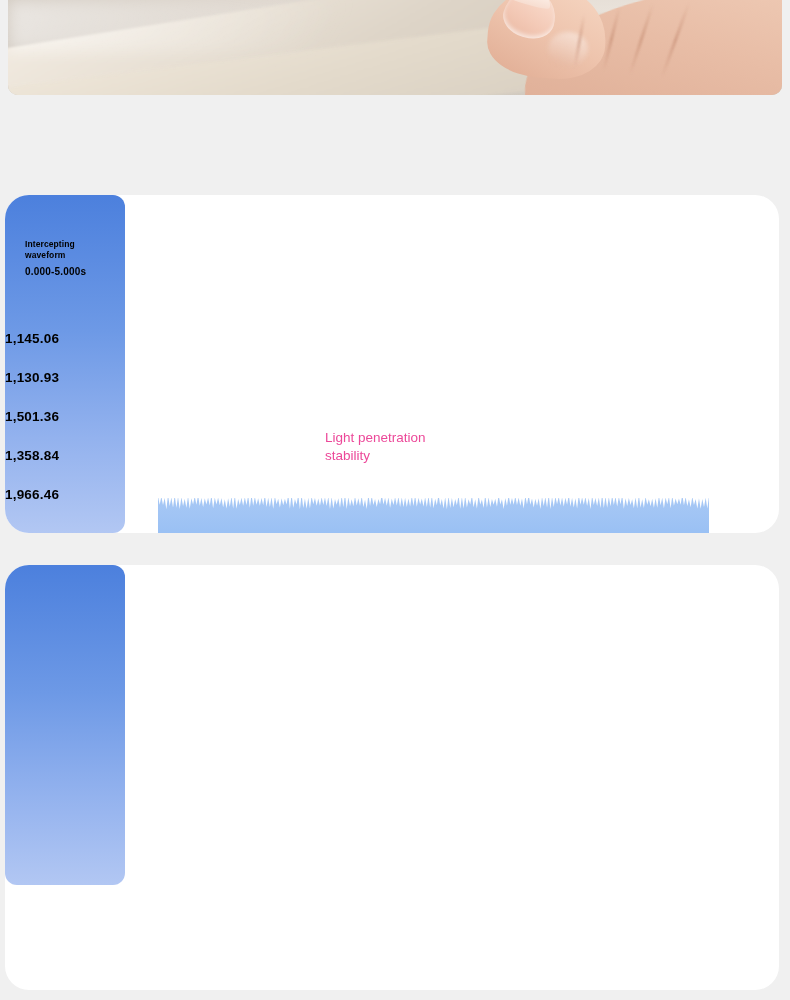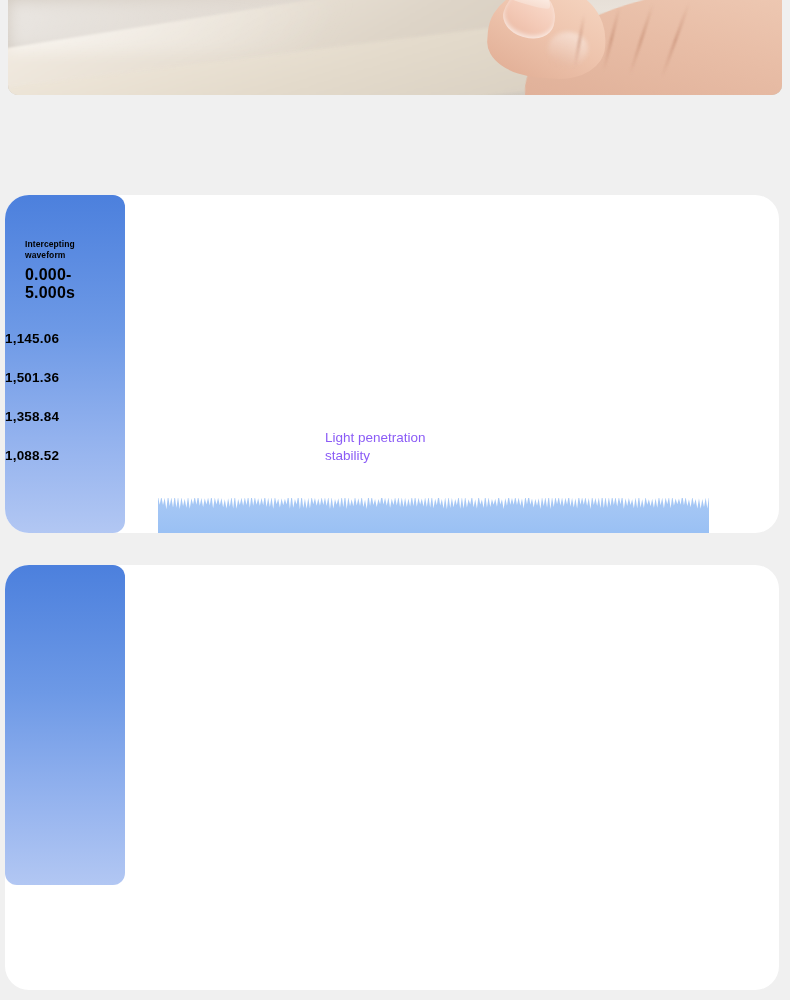--- a/index.html
+++ b/index.html
@@ -90,32 +90,32 @@
   .panel-side{
     position:absolute;left:0;top:0;width:120px;height:100%;
     border-radius:12px;
     background:linear-gradient(180deg,#4c80dd 0%,#6d99e6 40%,#93b2ee 72%,#b2c7f3 100%);
     color:#fff;text-align:center;
   }
   .side-title{
     font-size:8.5px;font-weight:bold;line-height:1.25;
     letter-spacing:.1px;
   }
-  .side-sub{font-size:16px;font-weight:bold;margin-top:6px;letter-spacing:.2px;}
+  .side-sub{font-size:10px;font-weight:bold;margin-top:6px;letter-spacing:.2px;}
   .side-tick{font-size:13.5px;font-weight:bold;letter-spacing:.2px;}
 
   
   #card1{top:195px;height:338px;}
   #card1 .panel-side{top:0;height:338px;}
   .c1-head{position:absolute;left:20px;top:44px;width:92px;}
   .c1-ticks{position:absolute;left:0;top:124px;width:132px;}
   .c1-ticks div{height:39px;line-height:39px;}
   .wave-title{
     position:absolute;left:320px;top:234px;
-    font-size:13.5px;color:#8b5cf6;line-height:1.35;white-space:pre-line;
+    font-size:13.5px;color:#ec4899;line-height:1.35;white-space:pre-line;
   }
   .wave-plot{position:absolute;left:153px;top:303px;width:551px;height:137px;}
 
   
   #card2{top:565px;height:425px;}
   #card2 .panel-side{top:0;height:320px;}
 </style>
 </head>
 <body>
 
@@ -142,23 +142,24 @@
   <div class="panel-side"></div>
 
   <div class="c1-head">
     <div class="side-title" style="white-space:pre-line">Intercepting
 waveform</div>
     <div class="side-sub">0.000-5.000s</div>
   </div>
 
   <div class="c1-ticks">
     <div class="side-tick">1,145.06</div>
+    <div class="side-tick">1,130.93</div>
     <div class="side-tick">1,501.36</div>
     <div class="side-tick">1,358.84</div>
-    <div class="side-tick">1,088.52</div>
+    <div class="side-tick">1,966.46</div>
   </div>
 
   <div class="wave-title">Light penetration
 stability</div>
 
   <div class="wave-plot">
     <svg id="wave-svg" width="551" height="137" viewBox="0 0 551 137" preserveAspectRatio="none">
       <defs>
         <linearGradient id="wgrad" x1="0" y1="0" x2="0" y2="1">
           <stop offset="0%" stop-color="#a9c9f5"></stop>

